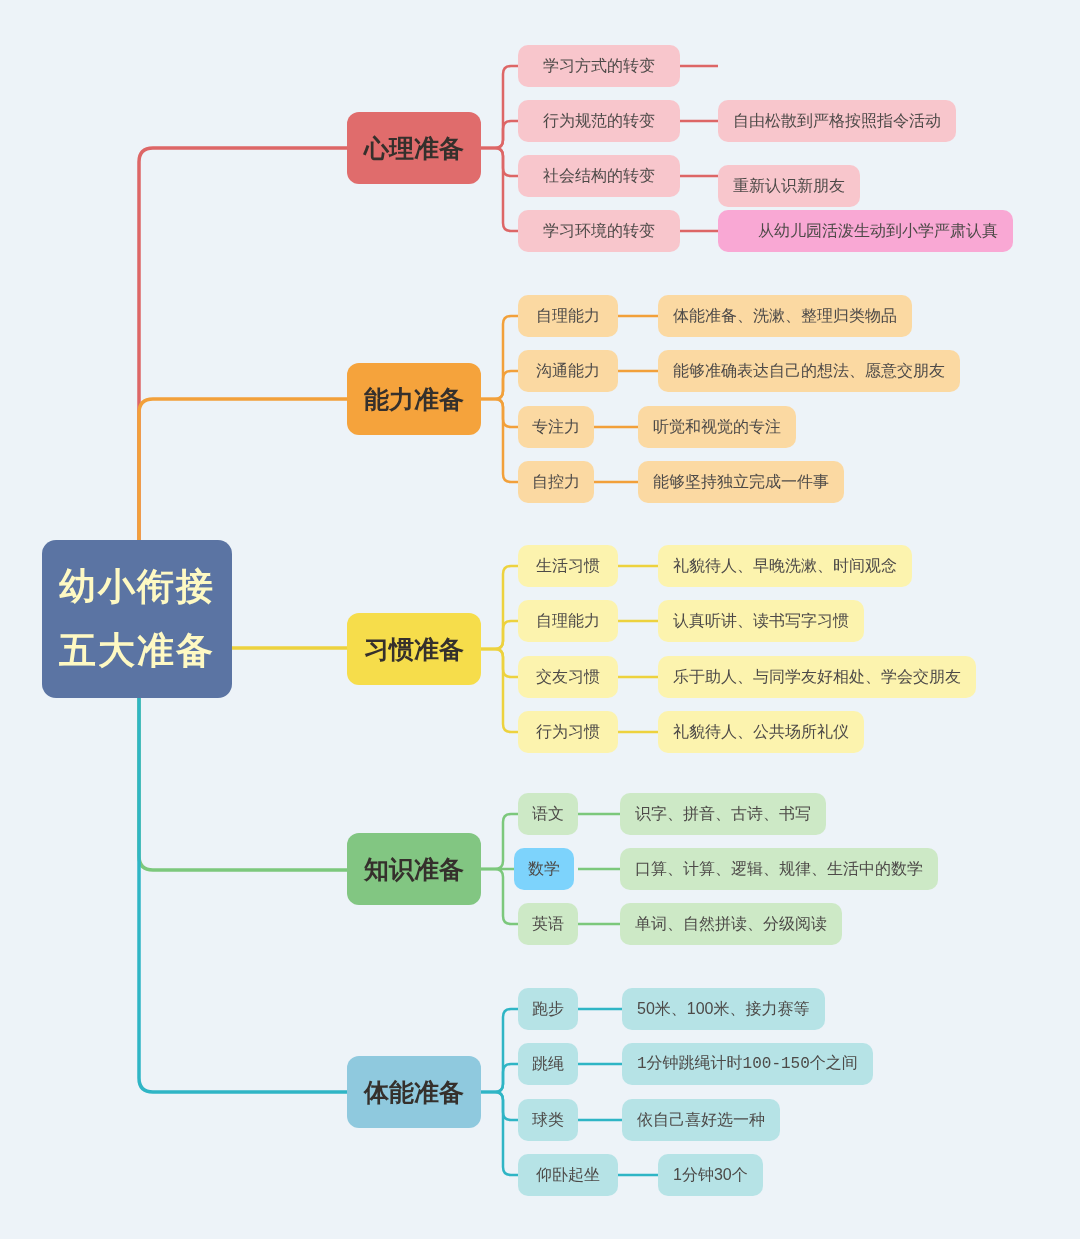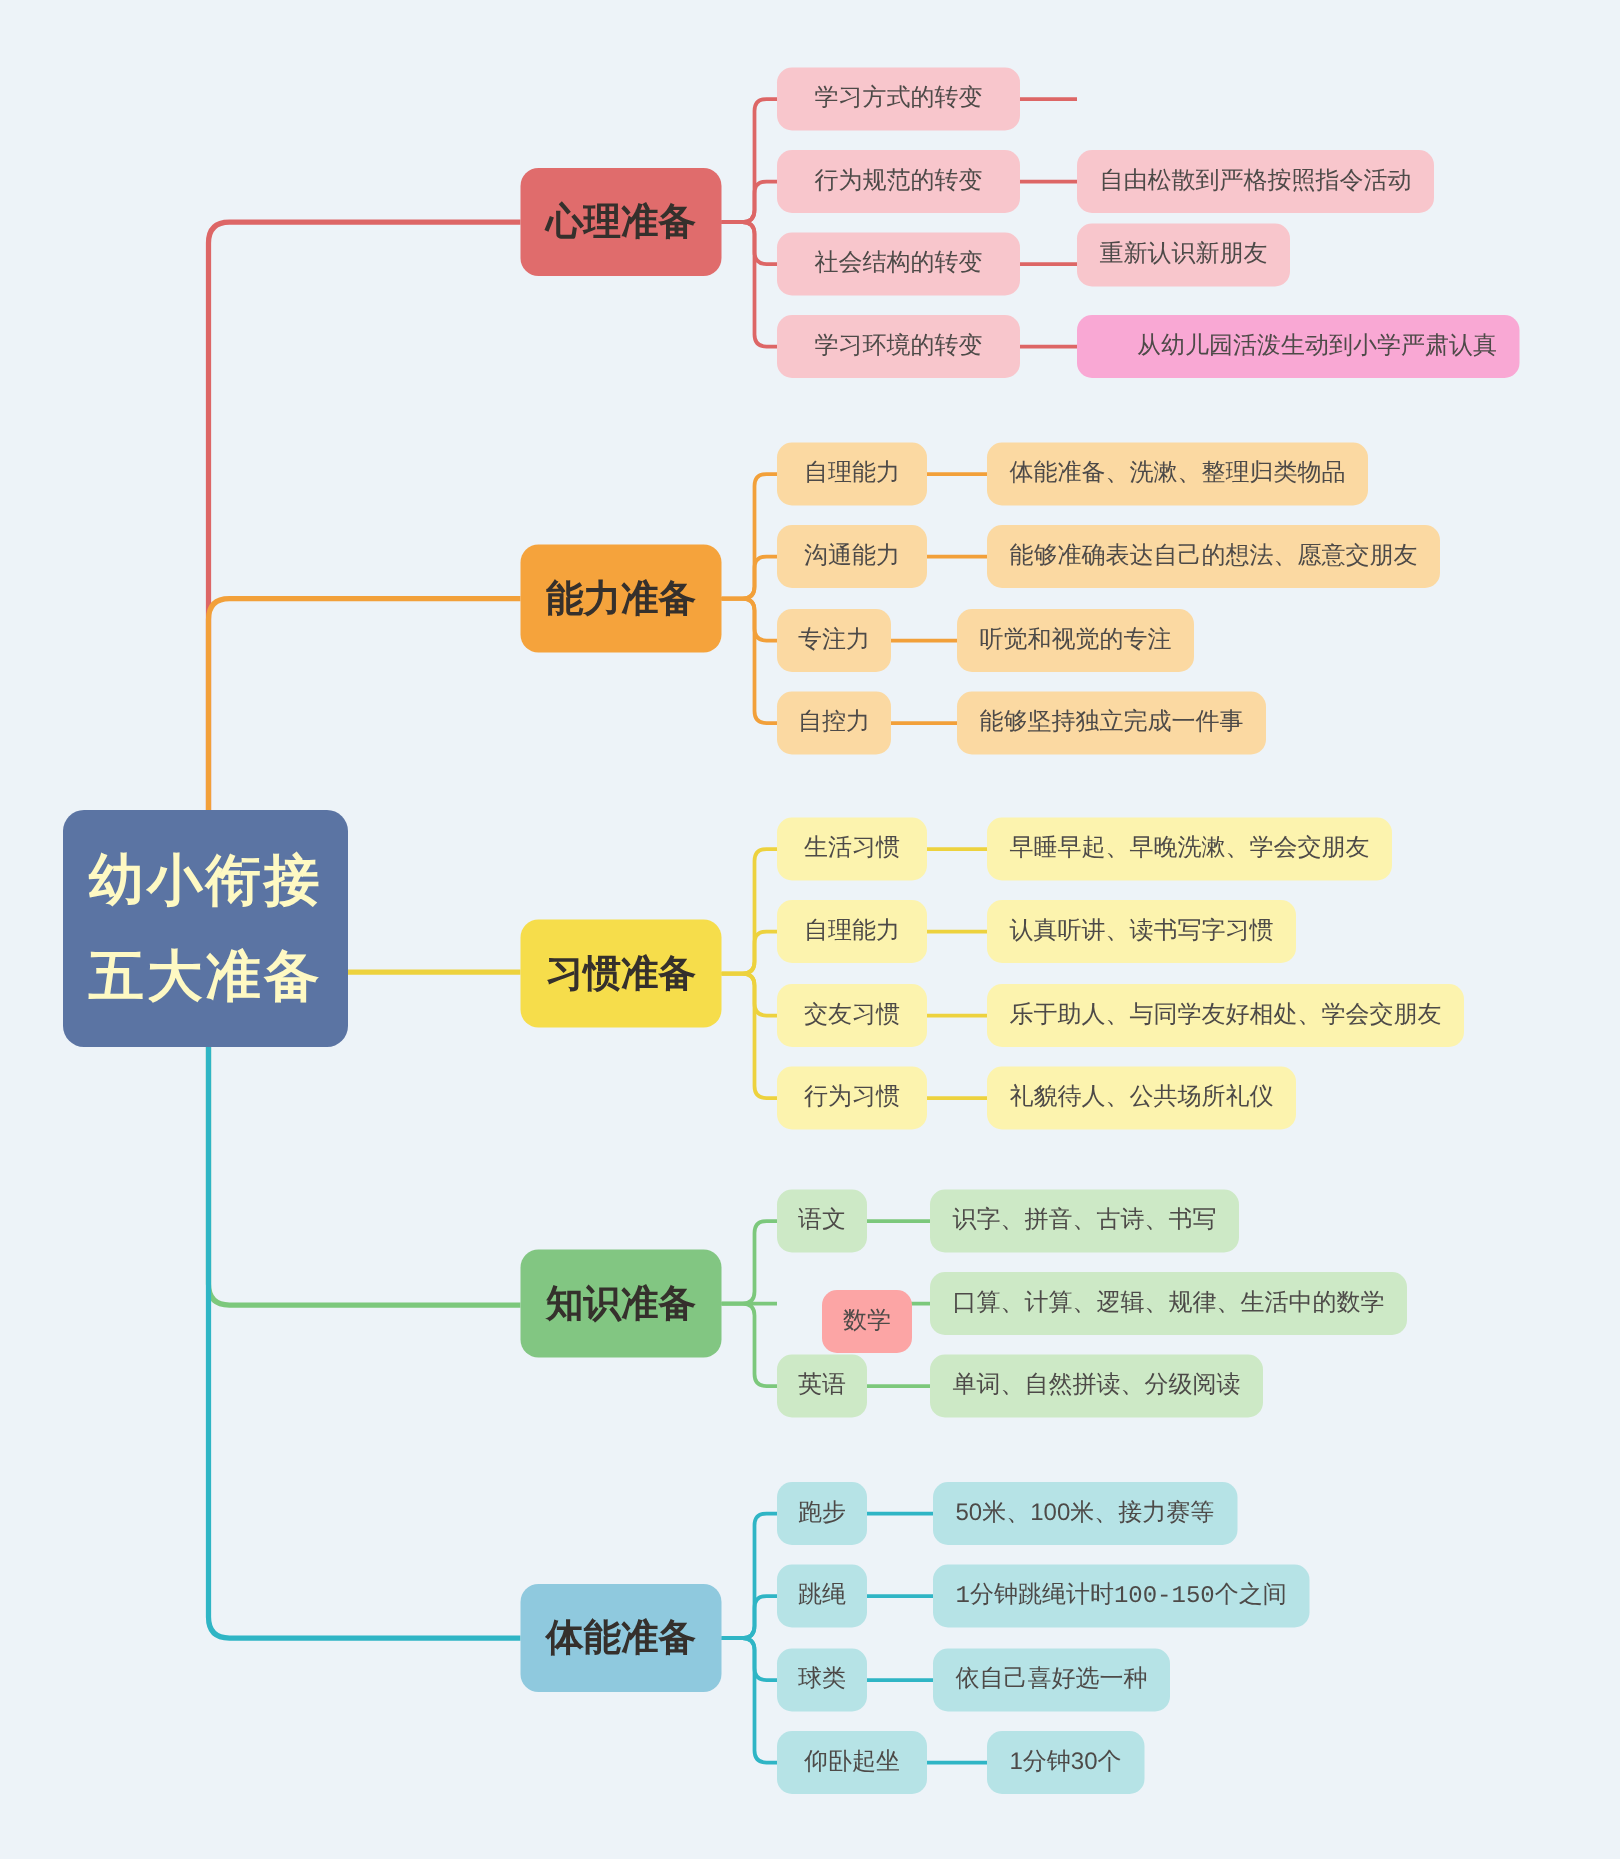--- a/index.html
+++ b/index.html
@@ -110,48 +110,48 @@
   <div class="center-node" style="background-color: rgb(91, 116, 163);">
     <div>幼小衔接</div>
     <div>五大准备</div>
   </div>
 
   <div class="node branch" style="left: 347px; top: 112px; background-color: rgb(224, 108, 108);">心理准备</div>
   <div class="node sub" style="left: 518px; top: 45px; width: 162px; background-color: rgb(248, 198, 204);">学习方式的转变</div>
   <div class="node sub" style="left: 518px; top: 100px; width: 162px; background-color: rgb(248, 198, 204);">行为规范的转变</div>
   <div class="node leaf" style="left: 718px; top: 100px; background-color: rgb(248, 198, 204);">自由松散到严格按照指令活动</div>
   <div class="node sub" style="left: 518px; top: 155px; width: 162px; background-color: rgb(248, 198, 204);">社会结构的转变</div>
-  <div class="node leaf" style="left: 718px; top: 149px; background-color: rgb(248, 198, 204);">重新认识新朋友</div>
+  <div class="node leaf" style="left: 718px; top: 165px; background-color: rgb(248, 198, 204);">重新认识新朋友</div>
   <div class="node sub" style="left: 518px; top: 210px; width: 162px; background-color: rgb(248, 198, 204);">学习环境的转变</div>
   <div class="node leaf" style="left: 718px; top: 210px; background-color: #f9a8d4; padding-left: 40px;">从幼儿园活泼生动到小学严肃认真</div>
 
   <div class="node branch" style="left: 347px; top: 363px; background-color: rgb(245, 163, 60);">能力准备</div>
   <div class="node sub" style="left: 518px; top: 295px; width: 100px; background-color: rgb(251, 217, 162);">自理能力</div>
   <div class="node leaf" style="left: 658px; top: 295px; background-color: rgb(251, 217, 162);">体能准备、洗漱、整理归类物品</div>
   <div class="node sub" style="left: 518px; top: 350px; width: 100px; background-color: rgb(251, 217, 162);">沟通能力</div>
   <div class="node leaf" style="left: 658px; top: 350px; background-color: rgb(251, 217, 162);">能够准确表达自己的想法、愿意交朋友</div>
   <div class="node sub" style="left: 518px; top: 406px; width: 76px; background-color: rgb(251, 217, 162);">专注力</div>
   <div class="node leaf" style="left: 638px; top: 406px; background-color: rgb(251, 217, 162);">听觉和视觉的专注</div>
   <div class="node sub" style="left: 518px; top: 461px; width: 76px; background-color: rgb(251, 217, 162);">自控力</div>
   <div class="node leaf" style="left: 638px; top: 461px; background-color: rgb(251, 217, 162);">能够坚持独立完成一件事</div>
 
   <div class="node branch" style="left: 347px; top: 613px; background-color: rgb(246, 221, 75);">习惯准备</div>
   <div class="node sub" style="left: 518px; top: 545px; width: 100px; background-color: rgb(252, 243, 174);">生活习惯</div>
-  <div class="node leaf" style="left: 658px; top: 545px; background-color: rgb(252, 243, 174);">早睡早起、早晚洗漱、学会交朋友</div>
+  <div class="node leaf" style="left: 658px; top: 545px; background-color: rgb(252, 243, 174);">礼貌待人、早晚洗漱、时间观念</div>
   <div class="node sub" style="left: 518px; top: 600px; width: 100px; background-color: rgb(252, 243, 174);">自理能力</div>
   <div class="node leaf" style="left: 658px; top: 600px; background-color: rgb(252, 243, 174);">认真听讲、读书写字习惯</div>
   <div class="node sub" style="left: 518px; top: 656px; width: 100px; background-color: rgb(252, 243, 174);">交友习惯</div>
   <div class="node leaf" style="left: 658px; top: 656px; background-color: rgb(252, 243, 174);">乐于助人、与同学友好相处、学会交朋友</div>
   <div class="node sub" style="left: 518px; top: 711px; width: 100px; background-color: rgb(252, 243, 174);">行为习惯</div>
   <div class="node leaf" style="left: 658px; top: 711px; background-color: rgb(252, 243, 174);">礼貌待人、公共场所礼仪</div>
 
   <div class="node branch" style="left: 347px; top: 833px; background-color: rgb(130, 198, 130);">知识准备</div>
   <div class="node sub" style="left: 518px; top: 793px; width: 60px; background-color: rgb(205, 233, 198);">语文</div>
   <div class="node leaf" style="left: 620px; top: 793px; background-color: rgb(205, 233, 198);">识字、拼音、古诗、书写</div>
-  <div class="node sub" style="left: 548px; top: 848px; width: 60px; background-color: #fca5a5; margin-top: 12px;">数学</div>
+  <div class="node sub" style="left: 514px; top: 848px; width: 60px; background-color: #7dd3fc;">数学</div>
   <div class="node leaf" style="left: 620px; top: 848px; background-color: rgb(205, 233, 198);">口算、计算、逻辑、规律、生活中的数学</div>
   <div class="node sub" style="left: 518px; top: 903px; width: 60px; background-color: rgb(205, 233, 198);">英语</div>
   <div class="node leaf" style="left: 620px; top: 903px; background-color: rgb(205, 233, 198);">单词、自然拼读、分级阅读</div>
 
   <div class="node branch" style="left: 347px; top: 1056px; background-color: rgb(143, 201, 222);">体能准备</div>
   <div class="node sub" style="left: 518px; top: 988px; width: 60px; background-color: rgb(182, 227, 230);">跑步</div>
   <div class="node leaf" style="left: 622px; top: 988px; background-color: rgb(182, 227, 230);">50米、100米、接力赛等</div>
   <div class="node sub" style="left: 518px; top: 1043px; width: 60px; background-color: rgb(182, 227, 230);">跳绳</div>
   <div class="node leaf" style="left: 622px; top: 1043px; background-color: rgb(182, 227, 230); font-family: Liberation Mono, monospace;">1分钟跳绳计时100-150个之间</div>
   <div class="node sub" style="left: 518px; top: 1099px; width: 60px; background-color: rgb(182, 227, 230);">球类</div>

